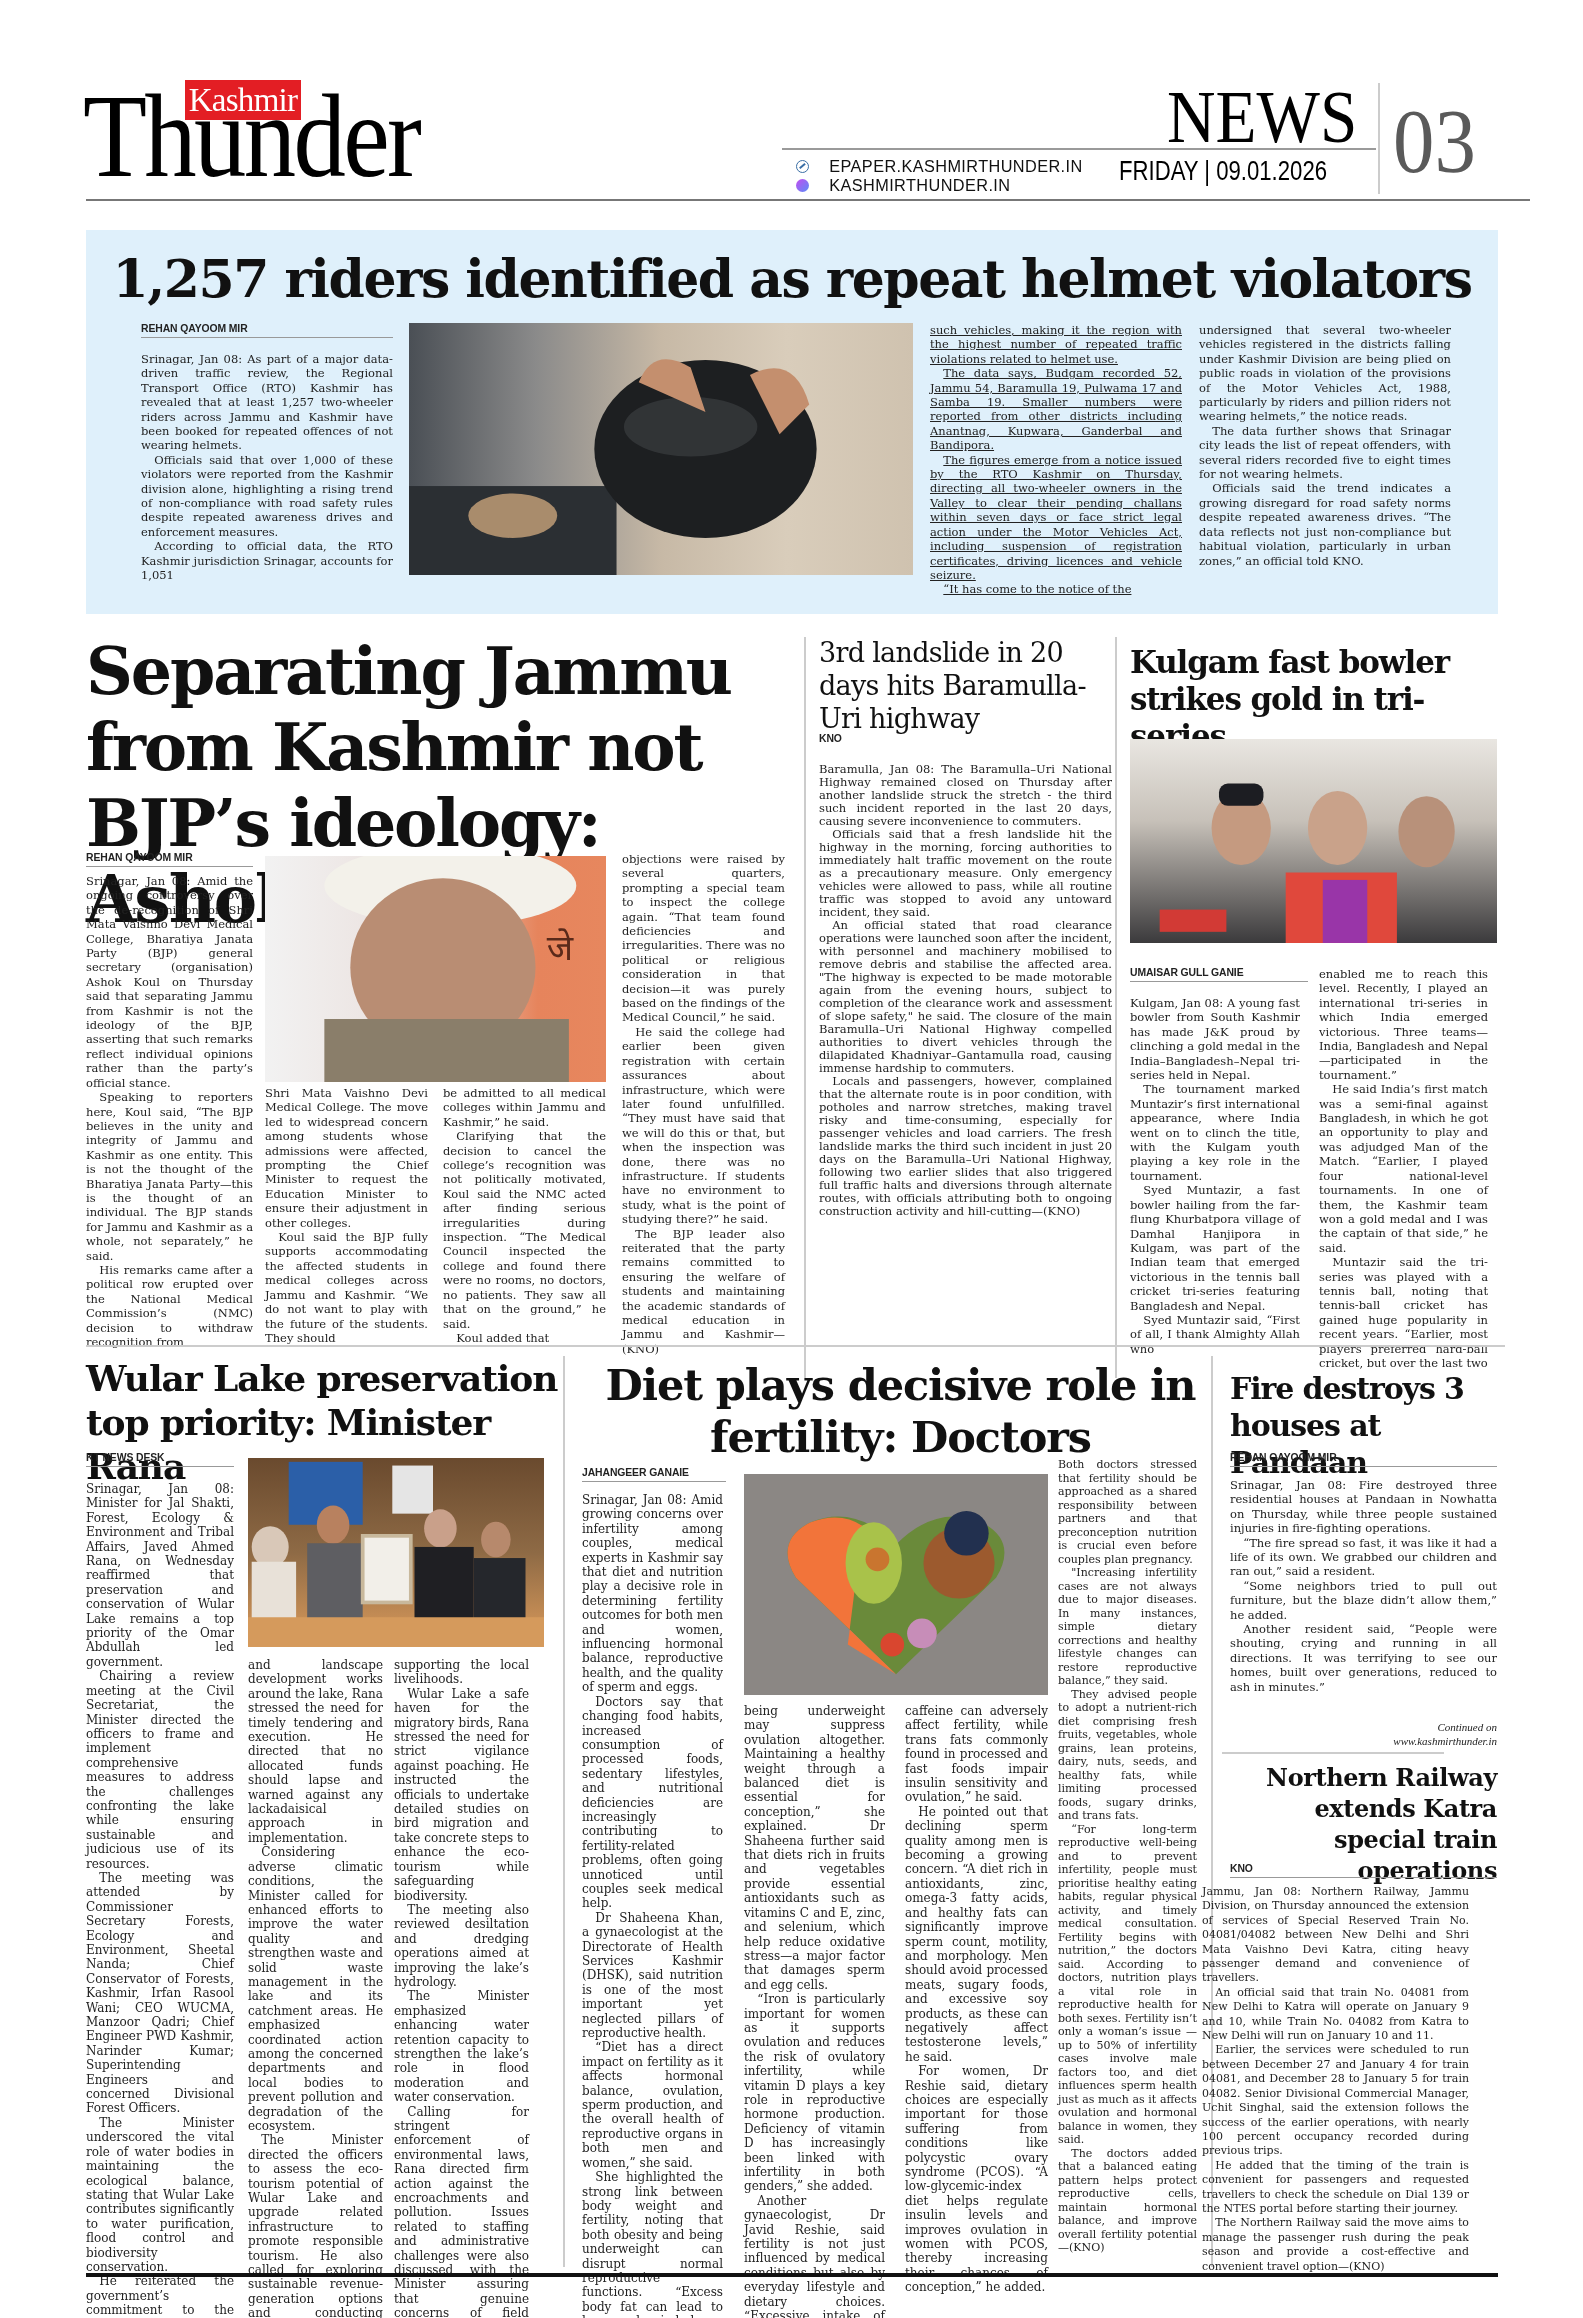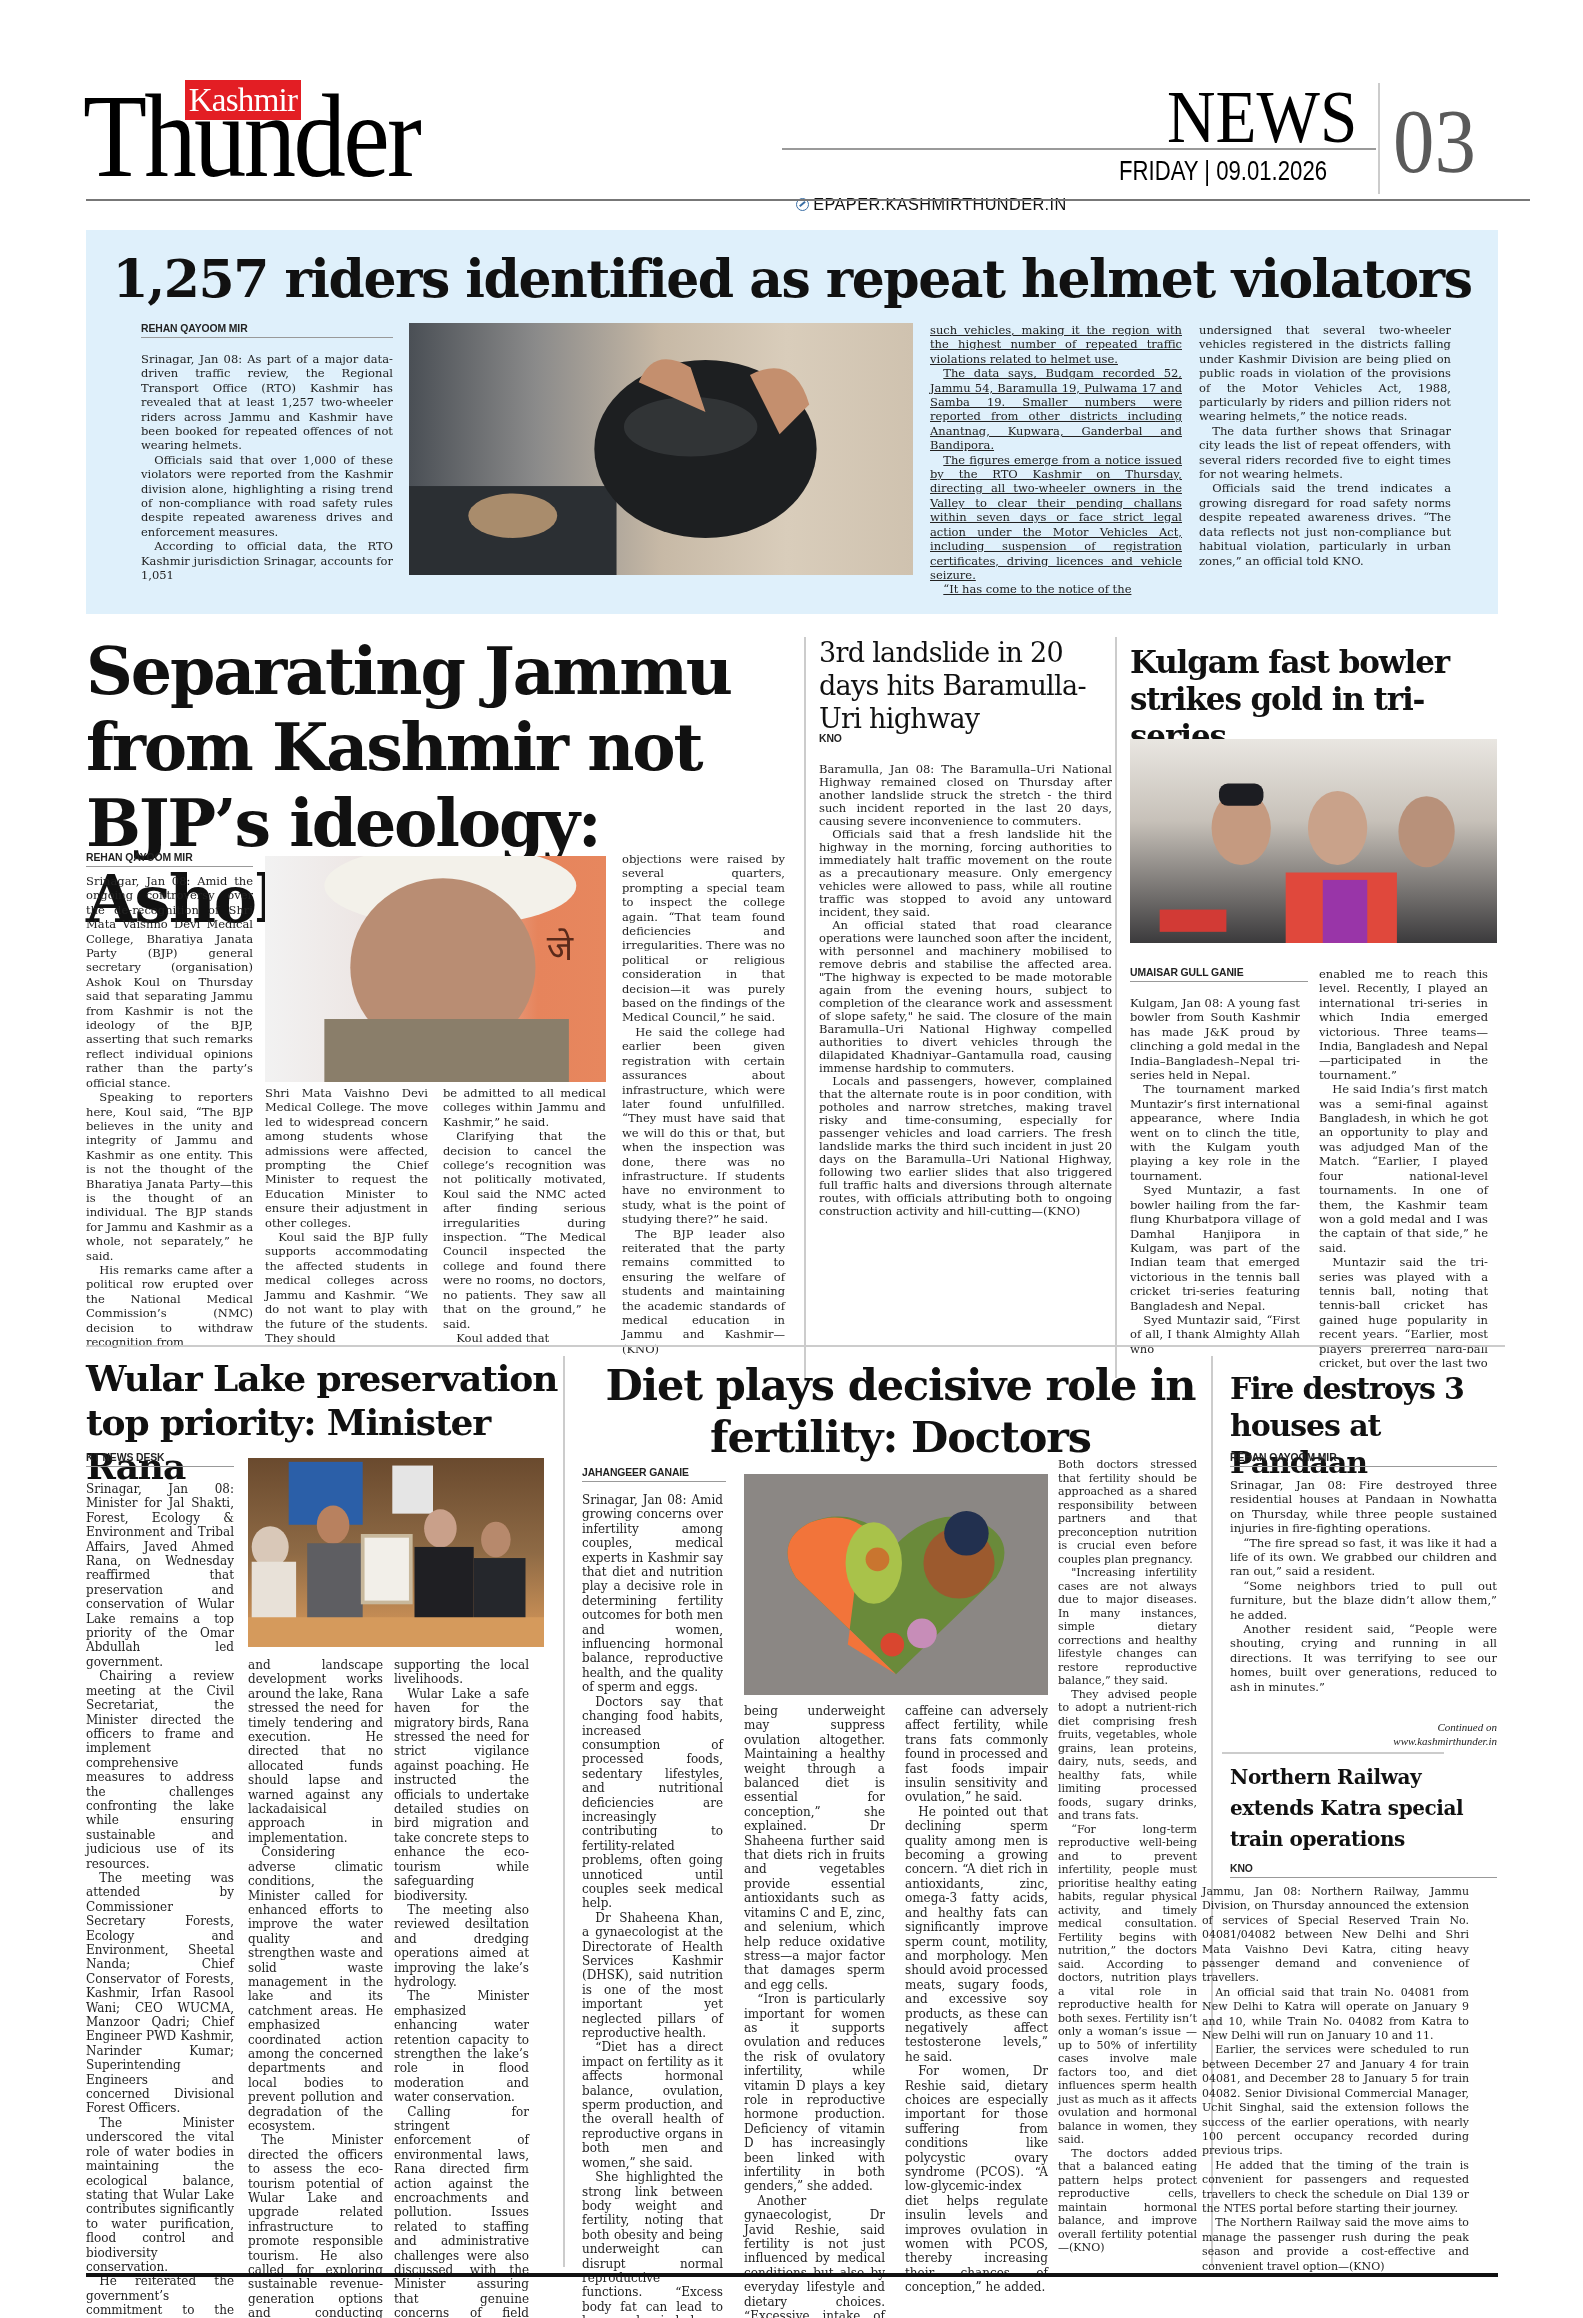--- a/index.html
+++ b/index.html
@@ -12,21 +12,21 @@
     font-family: "Liberation Serif", serif; font-size: 33px; line-height: 40px; text-align: center; letter-spacing: -0.7px; }
   .logo-thunder { position: absolute; left: 83px; top: 81px; font-family: "Liberation Serif", serif; font-size: 119px; line-height: 111px;
     letter-spacing: -3px; color: #000; transform: scaleX(0.88); transform-origin: left top; }
   .logo-rule { position: absolute; left: 86px; top: 199px; width: 699px; height: 2.2px; background: #777; }
   .news-label { position: absolute; left: 1167px; top: 81px; font-family: "Liberation Serif", serif; font-size: 73px; line-height: 74px; color: #000; transform: scaleX(0.92); transform-origin: left top;}
   .page-no { position: absolute; left: 1393px; top: 95px; font-family: "Liberation Serif", serif; font-size: 92px; line-height: 92px; color: #5a5a5a; transform: scaleX(0.9); transform-origin: left top;}
   .vsep { position: absolute; left: 1378px; top: 83px; width: 1.5px; height: 111px; background: #ccc; }
   .head-rule1 { position: absolute; left: 782px; top: 148px; width: 594px; height: 2.2px; background: #9a9a9a; }
   .head-rule2 { position: absolute; left: 778px; top: 199px; width: 752px; height: 2.2px; background: #777; }
   .urls { position: absolute; left: 796px; top: 157px; font-family: "Liberation Sans", sans-serif; font-size: 16.3px; line-height: 19px; color: #111; letter-spacing: 0.4px; }
-  .urls div { display: flex; align-items: center; gap: 4px; margin-top: 38px; }
+  .urls div { display: flex; align-items: center; gap: 20px; }
   .ico-epaper { width: 13.3px; height: 13.3px; border-radius: 50%; border: 1.5px solid #3a6ea5; display: inline-block; position: relative; }
   .ico-epaper::after { content: ""; position: absolute; left: 2.2px; top: 4.4px; width: 6.7px; height: 2.2px; background: #3a6ea5; transform: rotate(-40deg); }
   .ico-globe { width: 13.3px; height: 13.3px; border-radius: 50%; background: linear-gradient(135deg,#c34df0,#5b8cf7); display: inline-block; }
   .dateline { position: absolute; left: 1119px; top: 152px; font-family: "Liberation Sans", sans-serif; font-size: 27px; line-height: 39px; color: #000; transform: scaleX(0.82); transform-origin: left top; font-weight: 400;}
 
   
   .topbox { position: absolute; left: 86px; top: 230px; width: 1412px; height: 384px; background: #dff0fb; }
   .top-title { position: absolute; left: 86px; top: 248px; width: 1412px; text-align: center; font-family: "DejaVu Serif", serif; font-weight: bold;
     font-size: 52px; line-height: 62px; color: #111; letter-spacing: -1.5px; }
   .byline { font-family: "Liberation Sans", sans-serif; font-weight: bold; font-size: 10.4px; color: #222; border-bottom: 0.7px solid #999; padding-bottom: 3px; letter-spacing: -0.1px; text-transform: uppercase;}
@@ -259,21 +259,21 @@
     <p>“The fire spread so fast, it was like it had a life of its own. We grabbed our children and ran out,” said a resident.</p>
     <p>“Some neighbors tried to pull out furniture, but the blaze didn’t allow them,” he added.</p>
     <p>Another resident said, “People were shouting, crying and running in all directions. It was terrifying to see our homes, built over generations, reduced to ash in minutes.”</p>
   </div>
 <div class="abs continued" style="left:1230px;top:1720px;width:267px;">
   <div>Continued on</div>
   <div>www.kashmirthunder.in</div>
 </div>
 <div class="rule-h" style="left:1222px;top:1752px;width:222px;"></div>
 
-<h2 class="hl-med" style="left:1230px;top:1762px;width:267px;font-size:20px;line-height:31px;letter-spacing:-0.4px;">Northern Railway extends Katra special train operations</h2>
+<h2 class="hl-med" style="left:1230px;top:1762px;width:267px;font-size:24px;line-height:31px;letter-spacing:-0.4px;text-align:right;">Northern Railway extends Katra special train operations</h2>
 <div class="abs byline" style="left:1230px;top:1863px;width:267px;">KNO</div>
 <div class="col" id="railway-body" style="left: 1202px; top: 1885px; width: 267px; font-size: 11px; line-height: 14.4px;">
     <p class="first">Jammu, Jan 08: Northern Railway, Jammu Division, on Thursday announced the extension of services of Special Reserved Train No. 04081/04082 between New Delhi and Shri Mata Vaishno Devi Katra, citing heavy passenger demand and convenience of travellers.</p>
     <p>An official said that train No. 04081 from New Delhi to Katra will operate on January 9 and 10, while Train No. 04082 from Katra to New Delhi will run on January 10 and 11.</p>
     <p>Earlier, the services were scheduled to run between December 27 and January 4 for train 04081, and December 28 to January 5 for train 04082. Senior Divisional Commercial Manager, Uchit Singhal, said the extension follows the success of the earlier operations, with nearly 100 percent occupancy recorded during previous trips.</p>
     <p>He added that the timing of the train is convenient for passengers and requested travellers to check the schedule on Dial 139 or the NTES portal before starting their journey.</p>
     <p>The Northern Railway said the move aims to manage the passenger rush during the peak season and provide a cost-effective and convenient travel option—(KNO)</p>
   </div>
 
 <div class="rule-bottom"></div>

